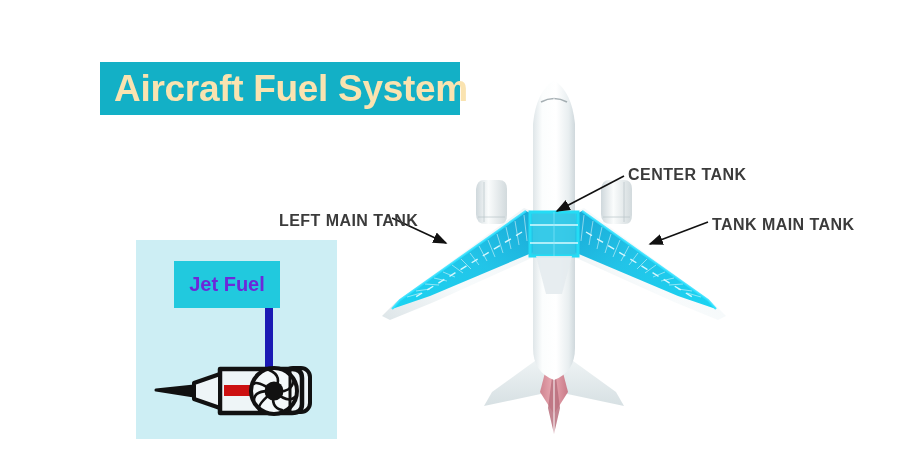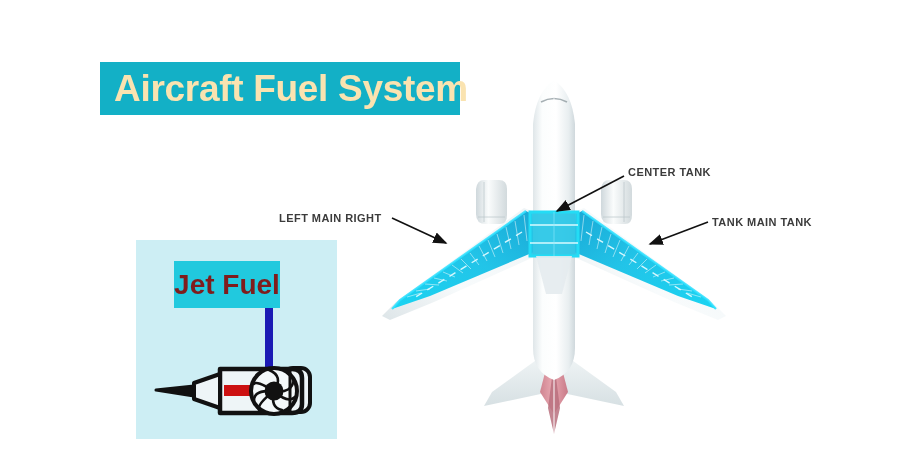--- a/index.html
+++ b/index.html
@@ -54,23 +54,23 @@
     left: 38px;
     top: 21px;
     width: 106px;
     height: 47px;
     background: #21c9de;
     display: flex;
     align-items: center;
     justify-content: center;
   }
   #jetfuel-text {
-    font-size: 28px;
+    font-size: 20px;
     font-weight: bold;
-    color: #7f1d1d;
+    color: #6d28d9;
     white-space: nowrap;
   }
   #fuel-line {
     position: absolute;
     left: 129px;
     top: 68px;
     width: 8px;
     height: 61px;
     background: #1a1ab4;
   }
@@ -87,21 +87,21 @@
     position: absolute;
     left: 374px;
     top: 62px;
     width: 360px;
     height: 372px;
   }
 
   
   .callout-label {
     position: absolute;
-    font-size: 11px;
+    font-size: 16px;
     font-weight: bold;
     color: #3b3b3b;
     letter-spacing: 0.45px;
     white-space: nowrap;
   }
   #label-left-main  { left: 279px; top: 212px; }
   #label-center     { left: 628px; top: 166px; }
   #label-right-main { left: 712px; top: 216px; }
 
   #callout-lines {
@@ -312,19 +312,19 @@
     <defs>
       <marker id="arrowhead" markerWidth="9" markerHeight="7" refX="8" refY="3.5" orient="auto">
         <polygon points="0 0, 9 3.5, 0 7" fill="#111111"></polygon>
       </marker>
     </defs>
     <line x1="392" y1="218" x2="446" y2="243" stroke="#111111" stroke-width="1.6" marker-end="url(#arrowhead)"></line>
     <line x1="624" y1="176" x2="557" y2="211" stroke="#111111" stroke-width="1.6" marker-end="url(#arrowhead)"></line>
     <line x1="708" y1="222" x2="650" y2="244" stroke="#111111" stroke-width="1.6" marker-end="url(#arrowhead)"></line>
   </svg>
 
-  <div id="label-left-main" class="callout-label">LEFT MAIN RIGHT</div>
+  <div id="label-left-main" class="callout-label">LEFT MAIN TANK</div>
 
   <div id="label-center" class="callout-label">CENTER TANK</div>
 
   <div id="label-right-main" class="callout-label">TANK MAIN TANK</div>
 
 </div>
 
 </body></html>

